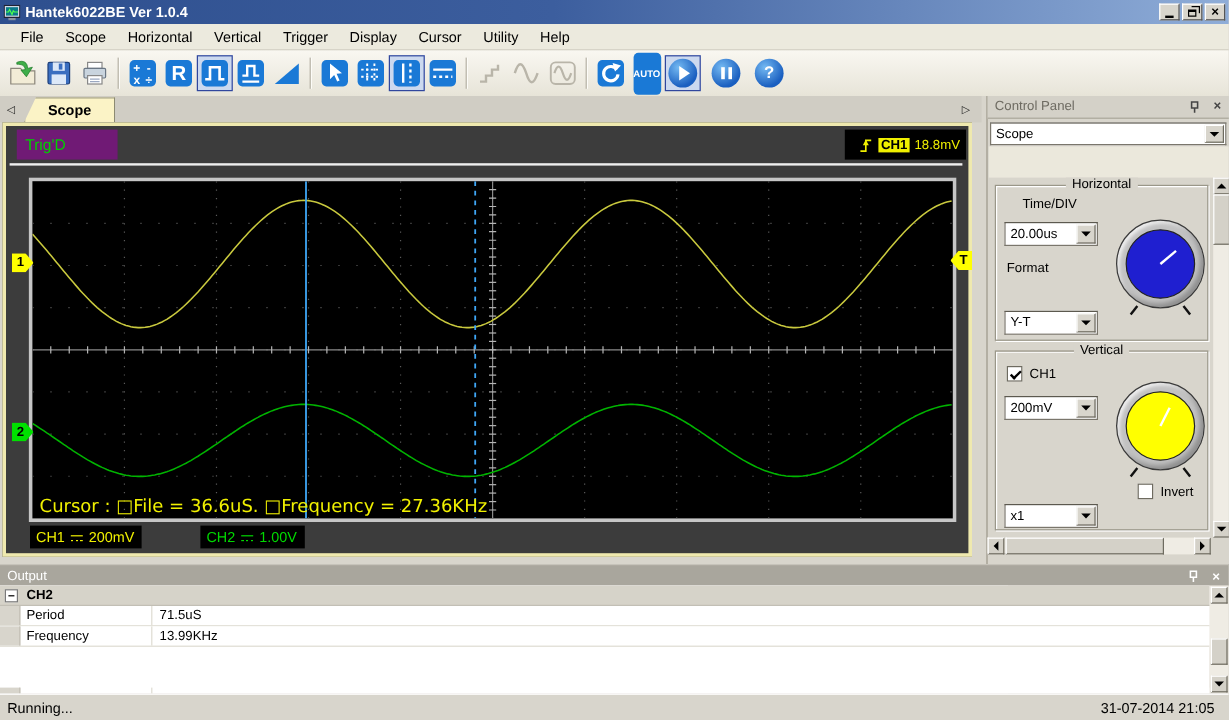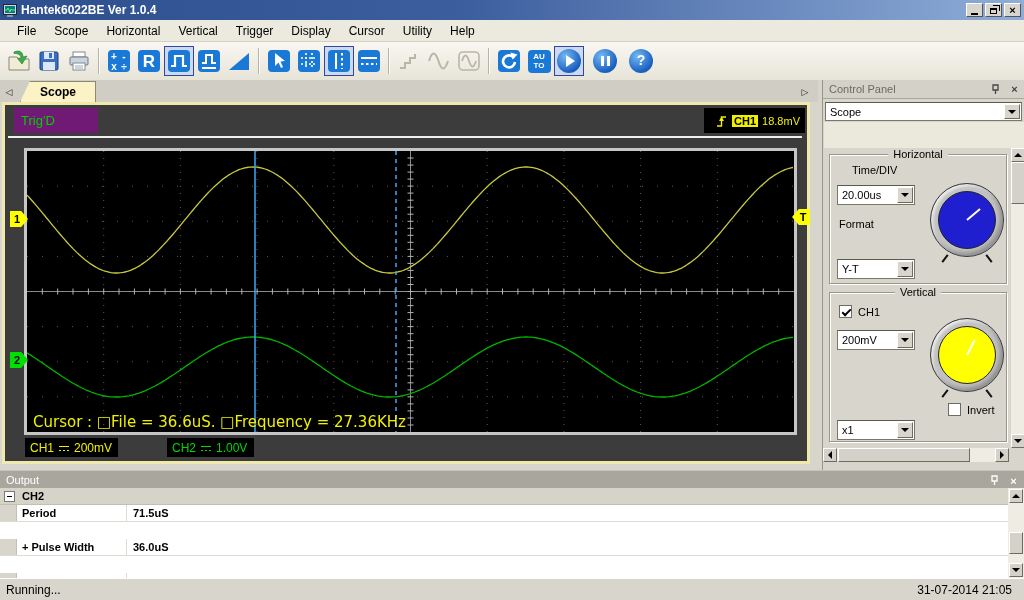--- a/index.html
+++ b/index.html
@@ -27,21 +27,21 @@
 
   
   .toolbar { left:0; top:42px; width:1024px; height:38px;
     background:linear-gradient(#f9f7f1,#e7e4d8); display:flex; align-items:center; padding-left:4px; }
   .tbtn { width:30px; height:30px; display:flex; align-items:center; justify-content:center;
     border:1px solid transparent; }
   .tbtn.selected { border:1px solid #31479d; background:#ccd9ef; }
   .tsep { width:0; height:26px; border-left:1px solid #b6b2a6; border-right:1px solid #fdfcf8; margin:0 4px; }
   .gap6 { margin-left:6px; }
   .auto-icon { background:#1a79d6; border-radius:4px; color:#fff; font-size:8px; font-weight:bold;
-    width:23px; height:23px; display:flex; flex-direction:column; align-items:center; justify-content:center; line-height:9px;}
+    width:23px; height:35px; display:flex; flex-direction:row; align-items:center; justify-content:center; line-height:9px;}
   .round-icon { width:24px; height:24px; border-radius:50%;
     background:radial-gradient(circle at 35% 30%, #74b9f2, #1a5fc0 70%); position:relative; }
   .play-tri { position:absolute; left:9px; top:6px; width:0; height:0;
     border-left:9px solid #fff; border-top:6px solid transparent; border-bottom:6px solid transparent; }
   .pause-bars { position:absolute; left:8px; top:7px; width:9px; height:10px;
     border-left:3px solid #fff; border-right:3px solid #fff; }
   .help-q { position:absolute; width:100%; text-align:center; top:3px; color:#fff; font-weight:bold; font-size:14px; }
 
   
   .tabbar { left:0; top:80px; width:818px; height:22px; background:#d0cdc4; }
@@ -138,21 +138,21 @@
   .out-body { left:0; top:18px; width:1008px; height:90px; background:#fff; }
   .out-group-row { left:0; top:0; width:1008px; height:17px; background:#d6d3c9;
     display:flex; align-items:center; border-bottom:1px solid #c2bfb5; }
   .collapse-icon { width:11px; height:11px; border:1px solid #7a7a7a; background:#fff; margin-left:4px;
     position:relative; }
   .collapse-icon::after { content:''; position:absolute; left:2px; top:4px; width:5px; height:1px; background:#000; }
   .out-group-label { font-size:11px; font-weight:bold; margin-left:7px; }
   .out-row { position:absolute; left:0; width:1008px; height:17px; background:#fff;
     border-bottom:1px solid #dedbd2; display:flex; }
   .out-gutter { width:17px; background:#d8d5cc; border-right:1px solid #c2bfb5; }
-  .out-cell { font-size:11px; line-height:16px;font-weight:bold; }
+  .out-cell { font-size:11px; line-height:16px; }
   .out-cell.label { width:110px; padding-left:5px; border-right:1px solid #dedbd2; }
   .out-cell.value { padding-left:6px;text-align:center; }
   .out-vscroll { left:1008px; top:18px; width:16px; height:90px; }
 
   
   .statusbar { left:0; top:578px; width:1024px; height:22px; background:#d8d5cc;
     border-top:1px solid #fff; display:flex; align-items:center; }
   .status-left { font-size:12px; padding-left:6px; }
   .status-right { position:absolute; right:12px; font-size:12px; }
 
@@ -591,24 +591,24 @@
   <div class="abs out-body">
     <div class="abs out-group-row">
       <span class="collapse-icon"></span>
       <span class="out-group-label">CH2</span>
     </div>
     <div class="out-row" style="top:17px;">
       <div class="out-gutter"></div>
       <div class="out-cell label">Period</div>
       <div class="out-cell value">71.5uS</div>
     </div>
-    <div class="out-row" style="top:51px;">
+    <div class="out-row" style="top:34px;">
       <div class="out-gutter"></div>
-      <div class="out-cell label">+ Pulse Width</div>
-      <div class="out-cell value">36.0uS</div>
+      <div class="out-cell label">Frequency</div>
+      <div class="out-cell value">13.99KHz</div>
     </div>
     <div class="out-row" style="top:85px; height:5px; border-bottom:none;">
       <div class="out-gutter"></div>
       <div class="out-cell label"></div>
     </div>
   </div>
   <div class="abs sb-track out-vscroll">
     <div class="abs sb-btn" style="left:1px; top:1px; width:14px; height:14px;">
         <span class="tri-up"></span>
       </div>

